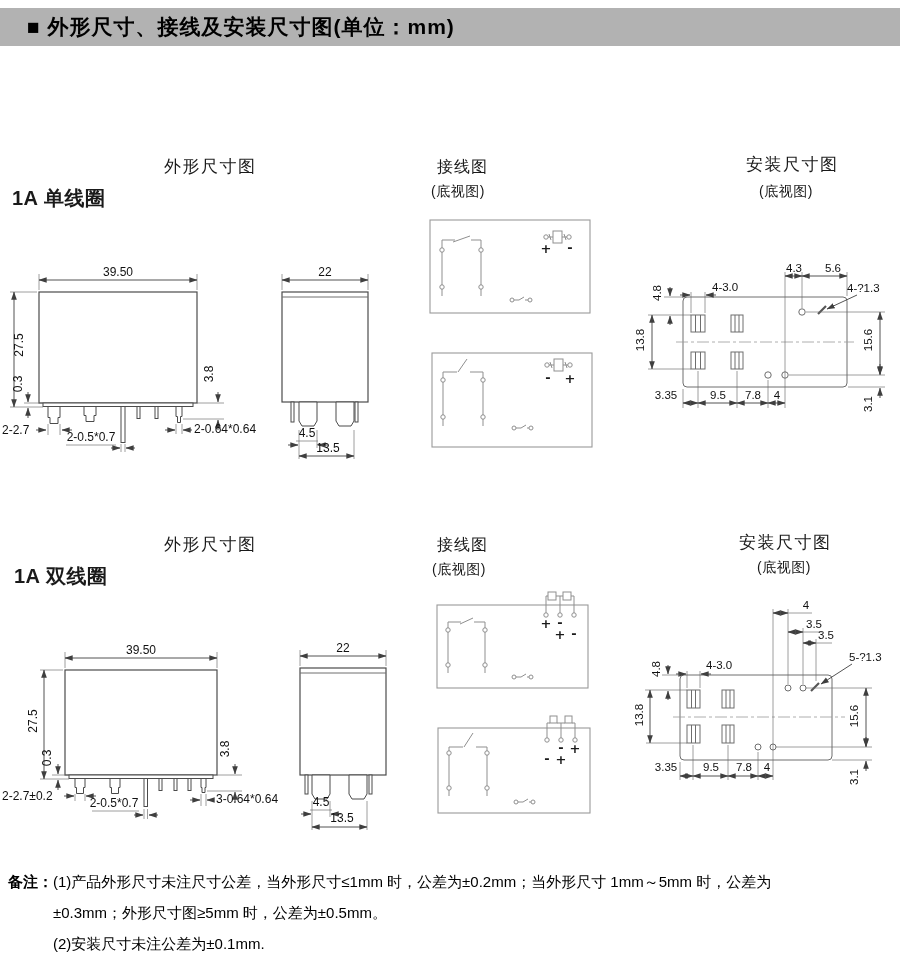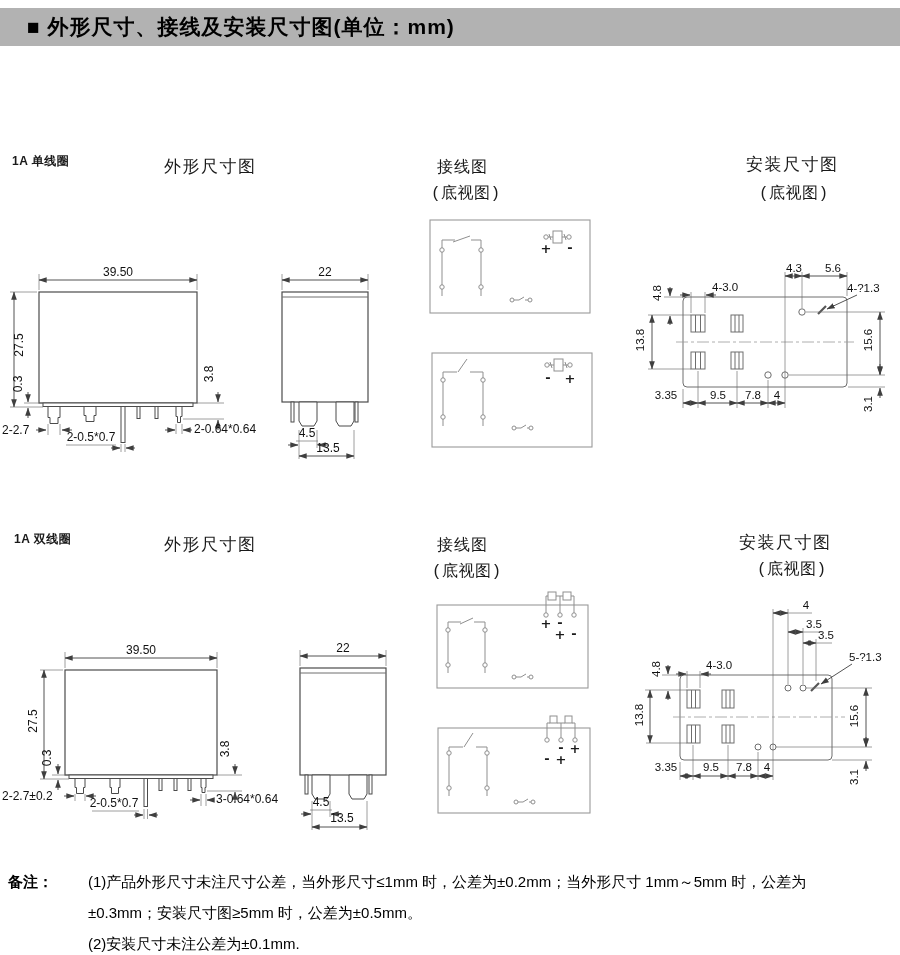--- a/index.html
+++ b/index.html
@@ -4,28 +4,28 @@
 <style>
   html,body{margin:0;padding:0;background:#fff;}
   #page{position:relative;width:900px;height:955px;background:#fff;overflow:hidden;
         font-family:"Liberation Sans","DejaVu Sans",sans-serif;color:#111;padding-left:28px;}
   
   .hdr{position:absolute;left:0;top:8px;width:900px;height:38px;background:#b2b2b2;
        display:flex;align-items:center;box-sizing:border-box;padding-left:27px;}
   .hdr-title{font-size:21px;font-weight:bold;color:#000;letter-spacing:1px;white-space:nowrap;}
   
   .lbl{position:absolute;white-space:nowrap;color:#1a1a1a;}
-  .lbl-b{font-size:12px;font-weight:bold;letter-spacing:.5px;}
+  .lbl-b{font-size:20px;font-weight:bold;letter-spacing:.5px;margin-top:32px;}
   .lbl-m{font-size:17px;letter-spacing:1.5px;}
   .lbl-s{font-size:16px;letter-spacing:1px;}
-  .lbl-xs{font-size:16px;letter-spacing:.5px;font-family:Liberation Mono, monospace;}
+  .lbl-xs{font-size:14px;letter-spacing:.5px;}
   
   .notes{position:absolute;left:8px;top:866px;display:flex;font-size:15px;color:#000;}
   .notes-label{white-space:nowrap;line-height:31px;font-weight:bold;}
-  .notes-body div{line-height:31px;white-space:nowrap;margin-left:35px;}
+  .notes-body div{line-height:31px;white-space:nowrap;}
   
   svg{position:absolute;left:0;top:0;}
   .body-line{fill:#fff;stroke:#4b4b4b;stroke-width:1.2;}
   .pin{fill:#fff;stroke:#4b4b4b;stroke-width:1;}
   .mline{fill:none;stroke:#6e6e6e;stroke-width:1;}
   .dim{stroke:#3f3f3f;stroke-width:.9;fill:none;marker-start:url(#ar);marker-end:url(#ar);}
   .dima{stroke:#3f3f3f;stroke-width:.9;fill:none;marker-end:url(#ar);}
   .ext{stroke:#6a6a6a;stroke-width:.65;fill:none;}
   .dtxt{font:12px "Liberation Sans","DejaVu Sans",sans-serif;fill:#111;}
   .dtxts{font:11.5px "Liberation Sans","DejaVu Sans",sans-serif;fill:#111;}
@@ -485,18 +485,18 @@
       <text class="dtxts" x="711" y="771" text-anchor="middle">9.5</text>
       <text class="dtxts" x="744" y="771" text-anchor="middle">7.8</text>
       <text class="dtxts" x="767" y="771" text-anchor="middle">4</text>
     </g>
   </svg>
 
   <div class="notes">
     <div class="notes-label">备注：</div>
     <div class="notes-body">
       <div>(1)产品外形尺寸未注尺寸公差，当外形尺寸≤1mm 时，公差为±0.2mm；当外形尺寸 1mm～5mm 时，公差为</div>
-      <div>±0.3mm；安装尺寸图≥5mm 时，公差为±0.5mm。</div>
+      <div>±0.3mm；外形尺寸图≥5mm 时，公差为±0.5mm。</div>
       <div>(2)安装尺寸未注公差为±0.1mm.</div>
     </div>
   </div>
 
 </div>
 
 </body></html>

